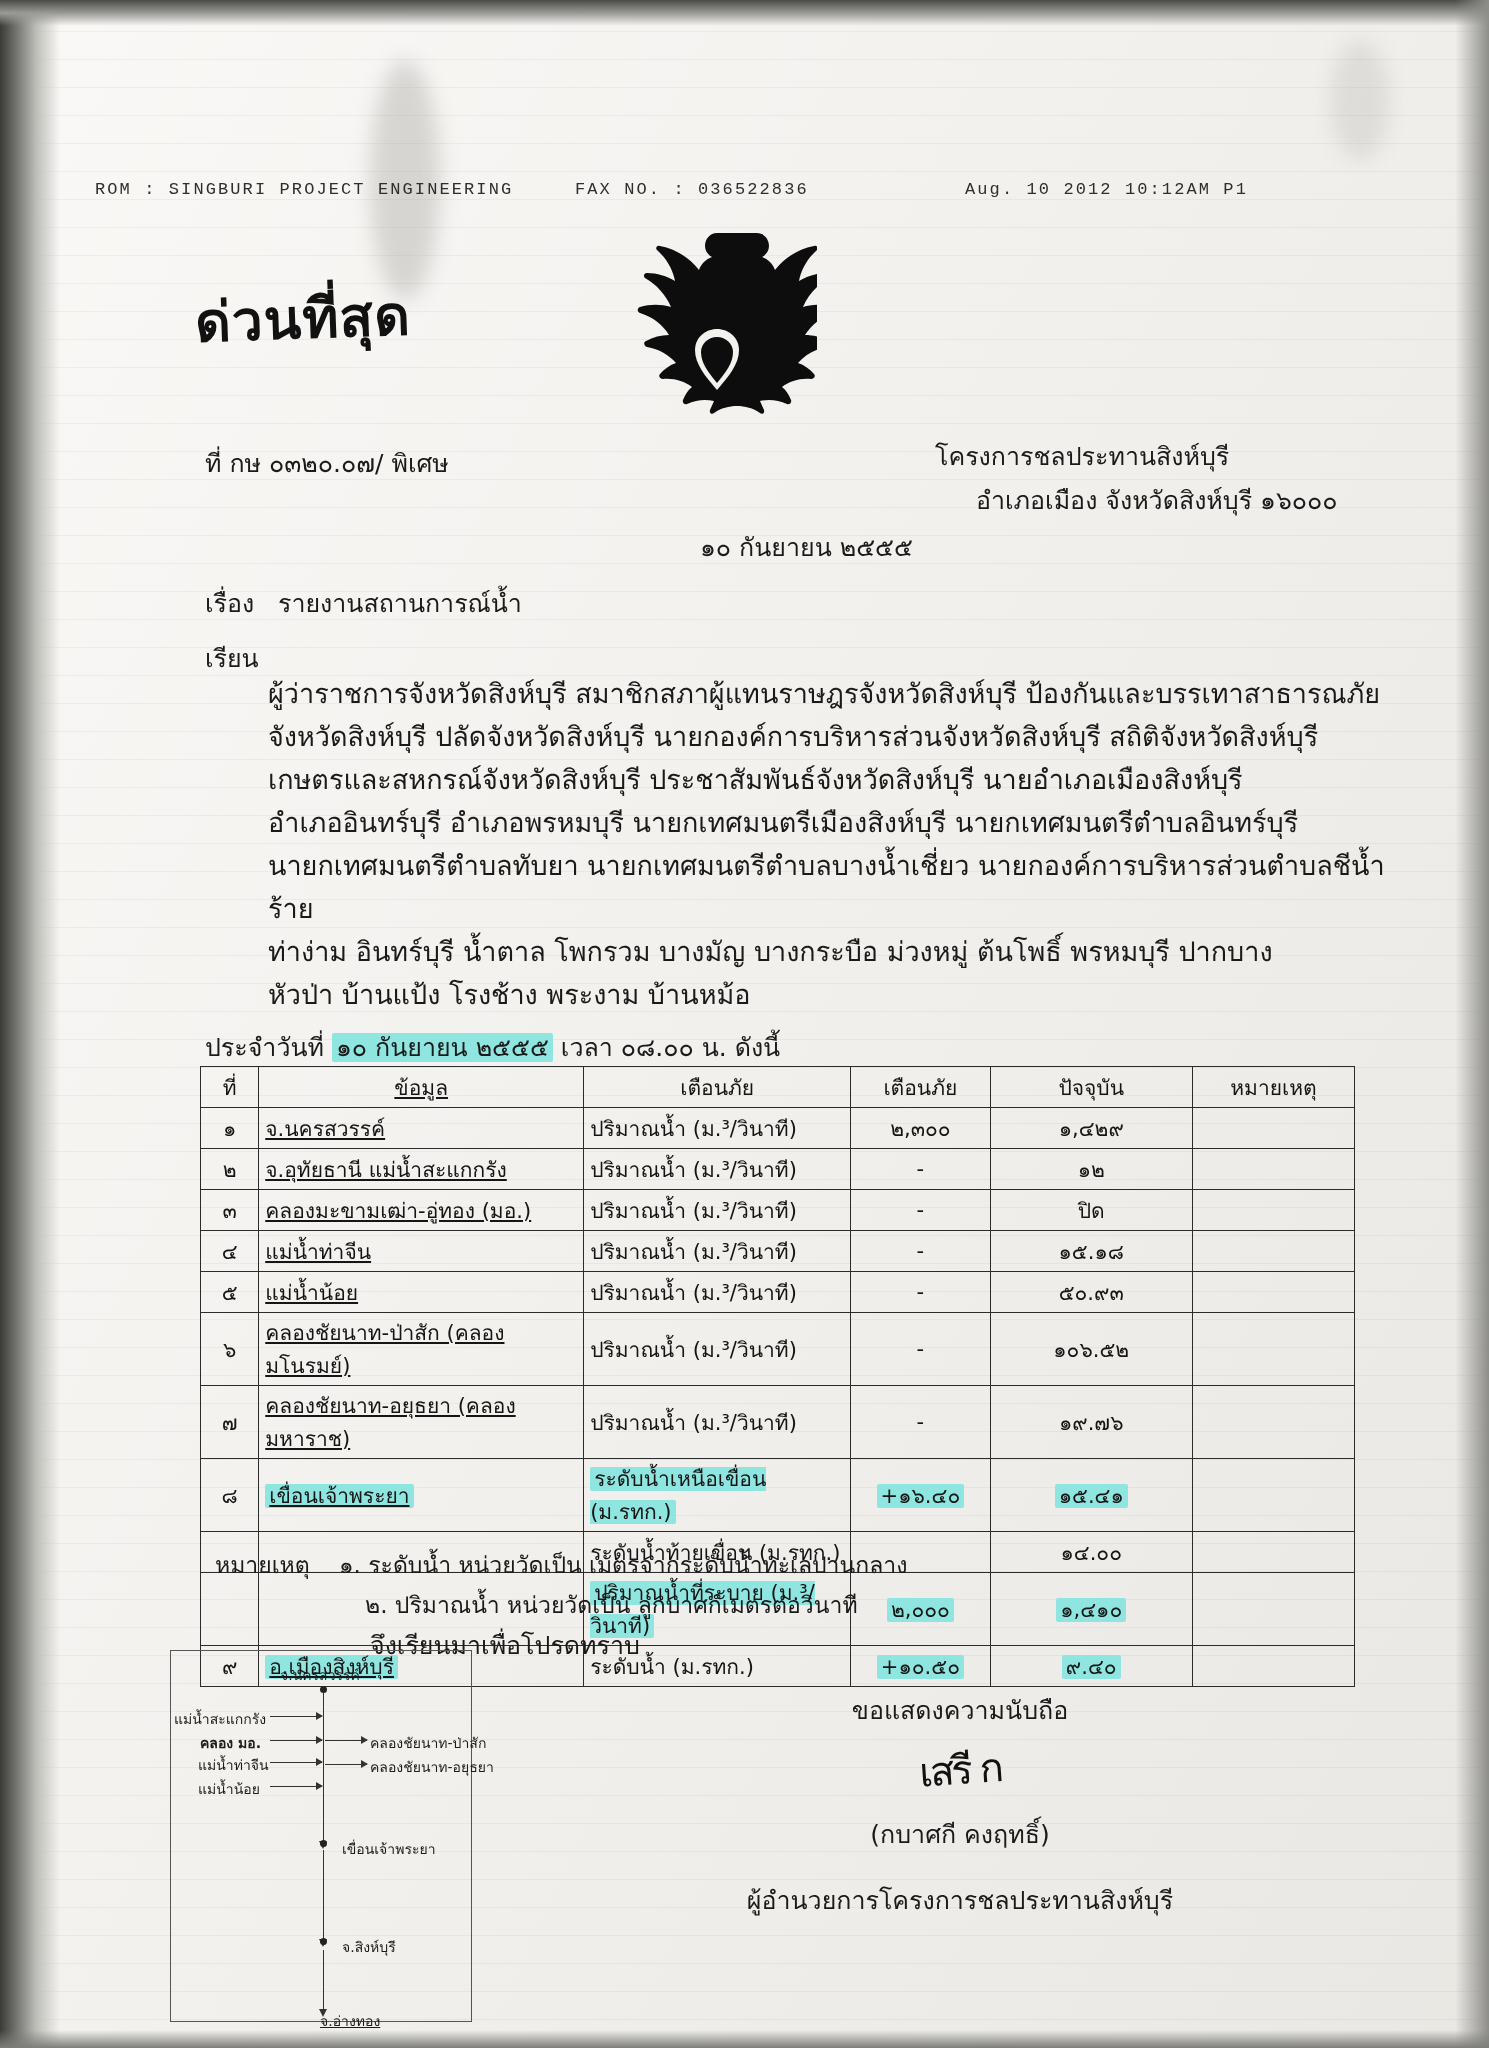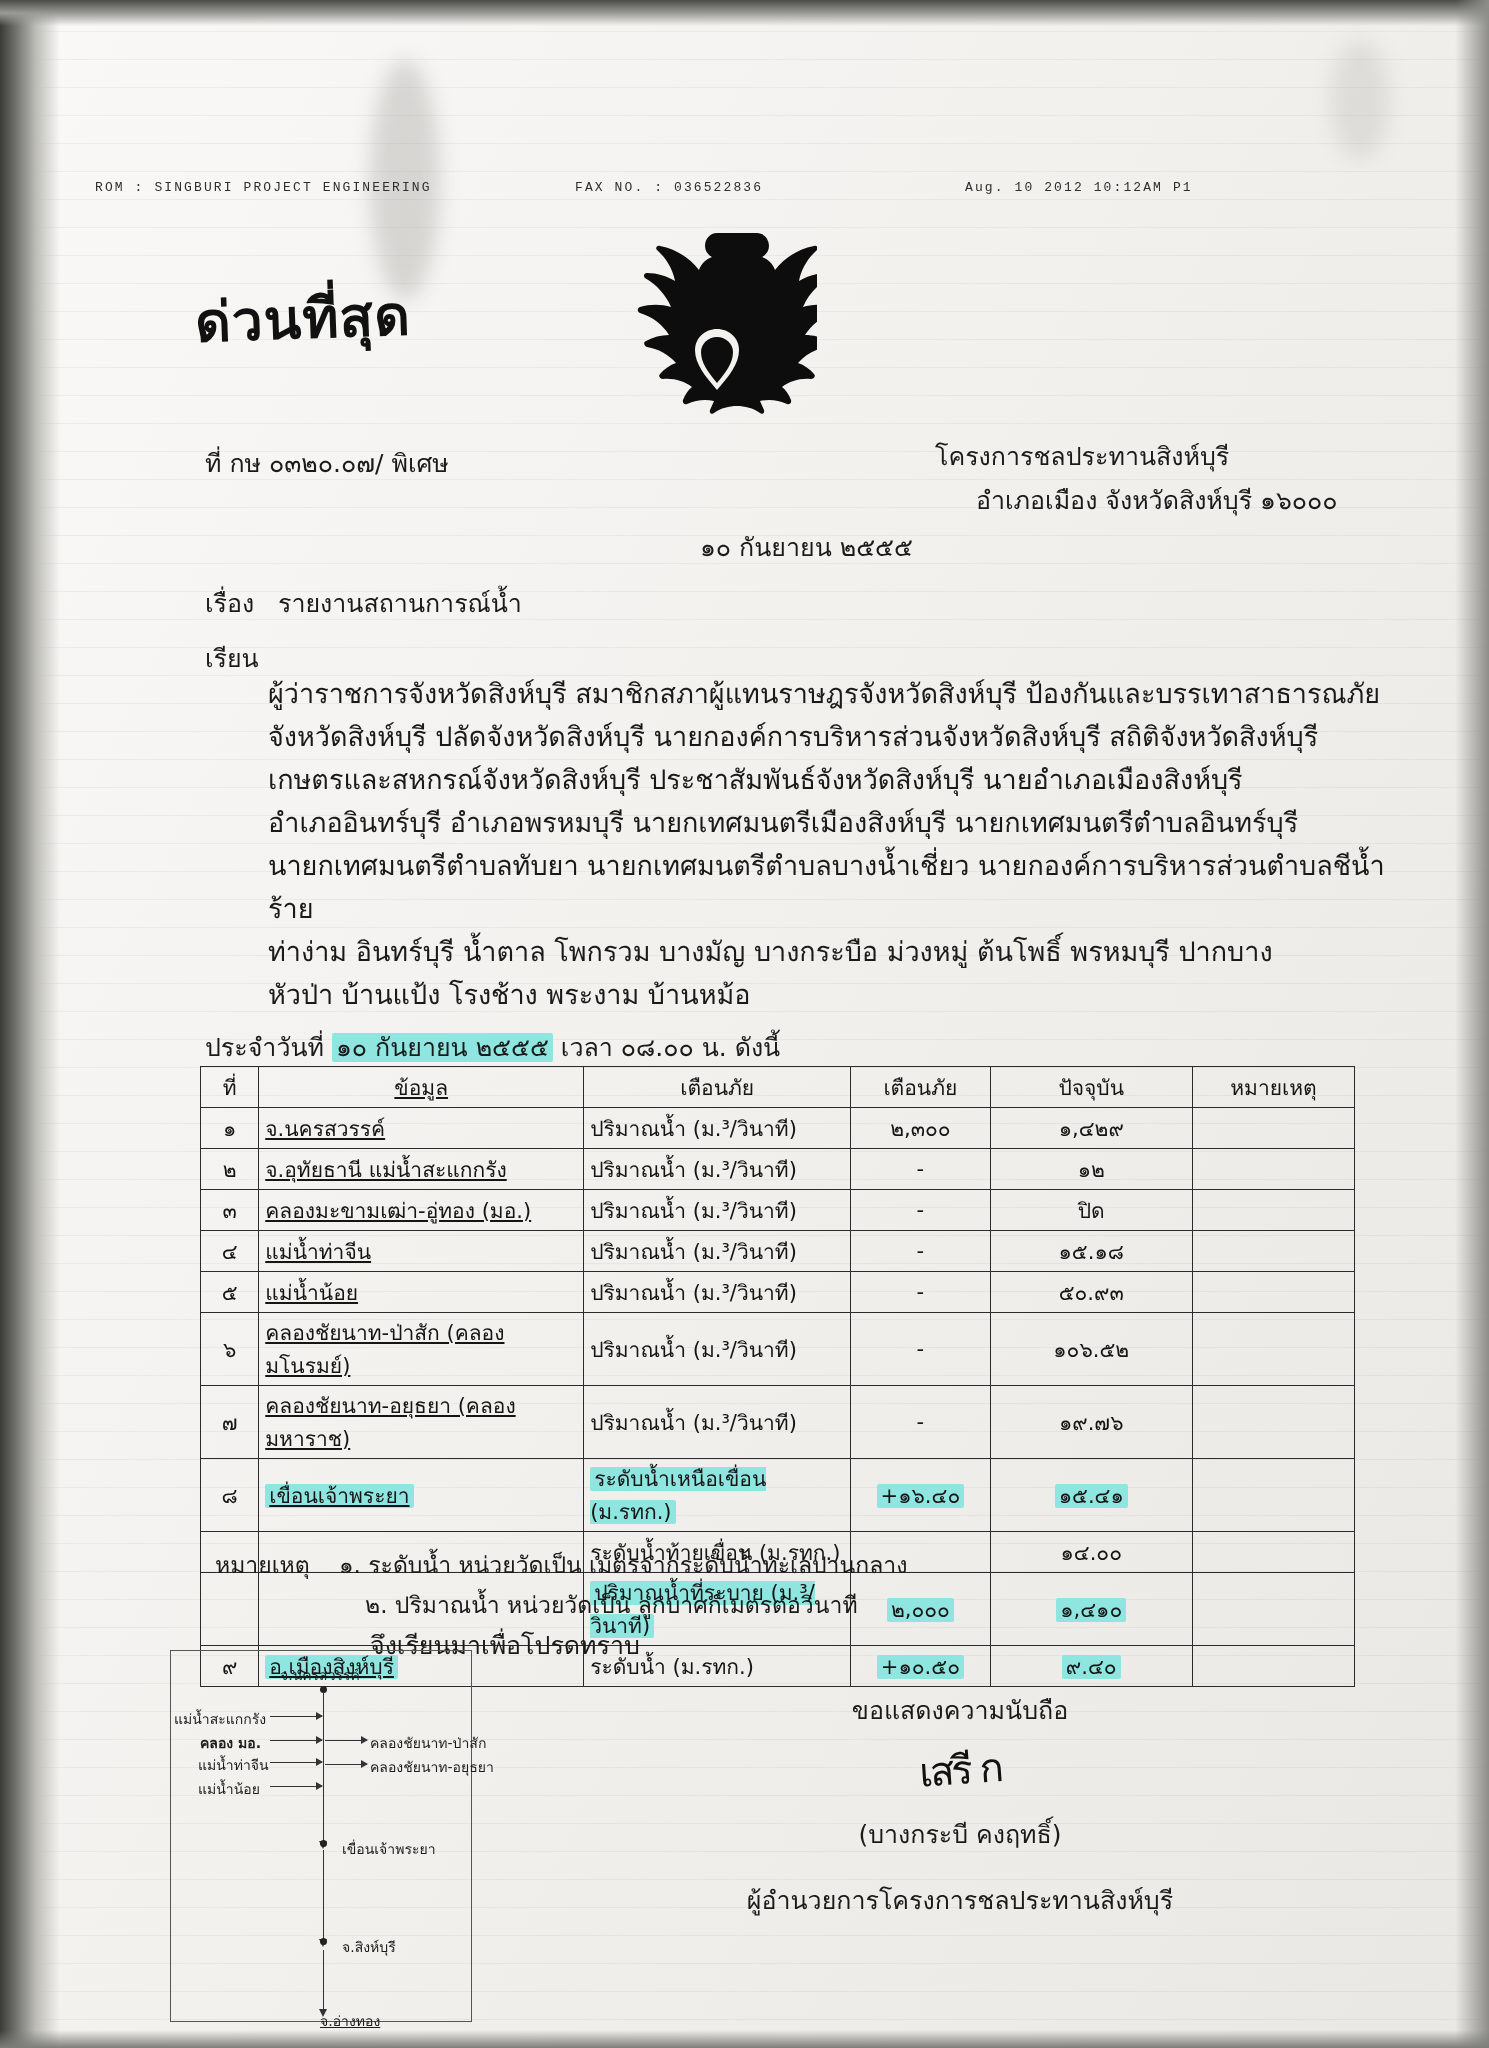--- a/index.html
+++ b/index.html
@@ -25,21 +25,21 @@
     background:linear-gradient(180deg,#4a4a47 0%,#9a9a96 50%,rgba(244,242,238,0) 100%);}
   .edge-right{position:absolute;right:0;top:0;width:34px;height:100%;
     background:linear-gradient(270deg,#8d8d89 0%,rgba(244,242,238,0) 100%);}
   .edge-bottom{position:absolute;left:0;bottom:0;width:100%;height:18px;
     background:linear-gradient(0deg,#7d7d79 0%,rgba(244,242,238,0) 100%);}
   .smudge{position:absolute;border-radius:50%;filter:blur(10px);opacity:.30;background:#8d8d88;}
 
   .fax-header{
     position:absolute;left:95px;top:180px;width:1330px;
     font-family:"Liberation Mono", monospace;
-    font-size:13px;letter-spacing:2.1px;color:#2e2e2e;
+    font-size:17px;letter-spacing:2.1px;color:#2e2e2e;
     display:flex;justify-content:flex-start;
   }
   .fax-header .f1{width:480px;}
   .fax-header .f2{width:390px;}
   .fax-header .f3{width:440px;text-align:left;}
 
   .urgent{
     position:absolute;left:195px;top:275px;
     font-family:"DejaVu Sans", sans-serif;
     font-size:55px;font-weight:bold;color:#111;
@@ -302,21 +302,21 @@
       <span style="margin-left:22px">๑. ระดับน้ำ  หน่วยวัดเป็น  เมตรจากระดับน้ำทะเลปานกลาง</span>
     </div>
     <div style="margin-left:150px">๒. ปริมาณน้ำ  หน่วยวัดเป็น  ลูกบาศก์เมตรต่อวินาที</div>
   </div>
 
   <div class="closing">จึงเรียนมาเพื่อโปรดทราบ</div>
 
   <div class="sign-area">
     <div>ขอแสดงความนับถือ</div>
     <div class="sig-scribble">เสรี ก</div>
-    <div class="sign-name">(บางกระบี  คงฤทธิ์)</div>
+    <div class="sign-name">(กบาศกี  คงฤทธิ์)</div>
     <div class="sign-title">ผู้อำนวยการโครงการชลประทานสิงห์บุรี</div>
   </div>
 
   <div class="diagram">
     <div class="box" style="left:0;top:0;width:300px;height:370px;border-color:#555;"></div>
     <div class="dg-label" style="left:110px;top:14px;">จ.นครสวรรค์</div>
     <div class="dot" style="left:150px;top:36px;"></div>
     <div class="vdown" style="left:153px;top:42px;height:150px;"></div>
     <div class="vdown" style="left:153px;top:200px;height:90px;"></div>
     <div class="vdown" style="left:153px;top:300px;height:60px;"></div>

